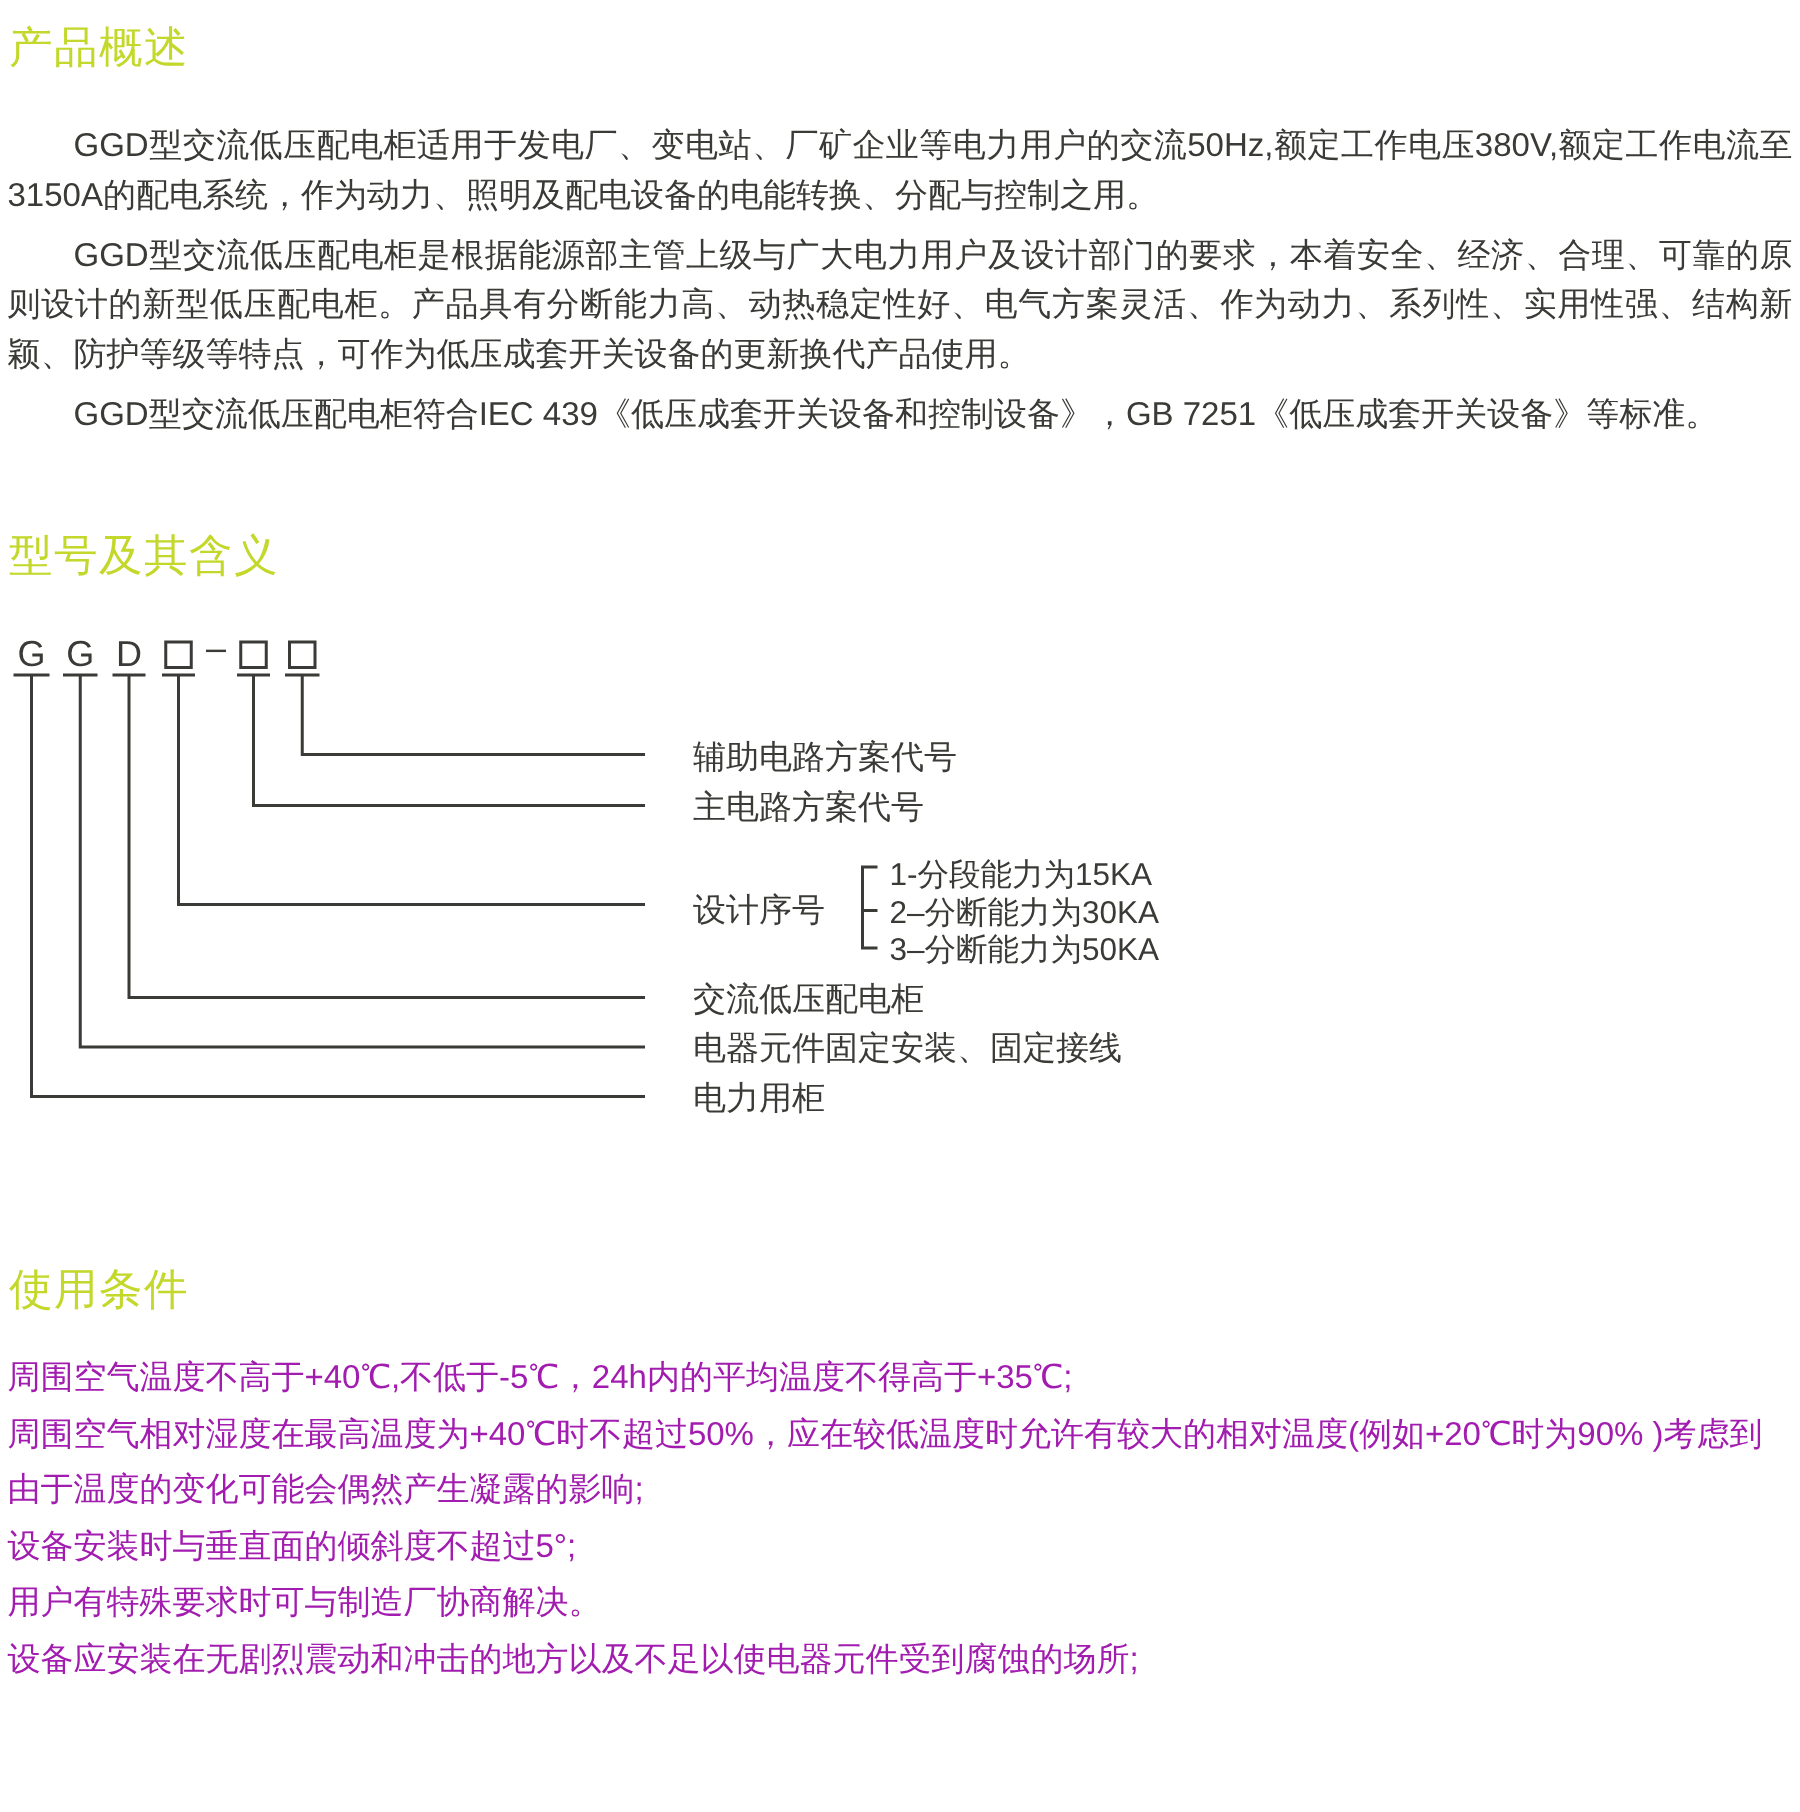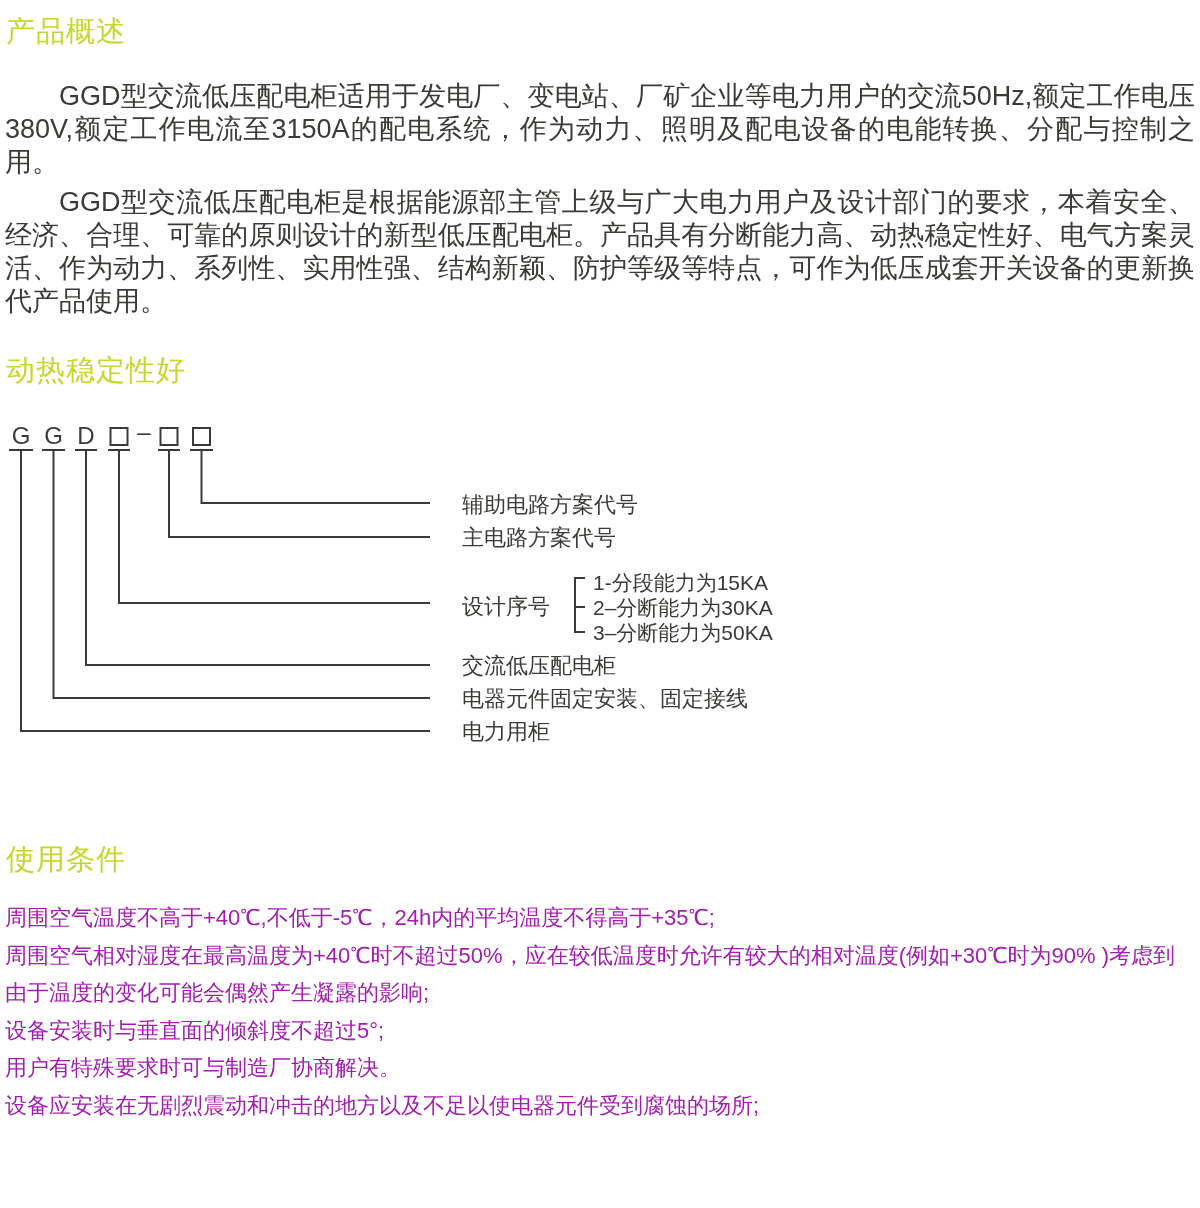--- a/index.html
+++ b/index.html
@@ -9,21 +9,21 @@
   }
   .sec-heading{
     position:absolute;left:6px;margin:0;
     font-size:29px;font-weight:400;color:#c3d82b;letter-spacing:1px;
   }
   #heading-overview{top:12px;}
   #heading-model{top:351px;}
   #heading-conditions{top:840px;}
   .paragraphs{position:absolute;left:5px;top:80px;width:1190px;}
   .paragraphs p{
-    margin:0 0 7px 0;font-size:27px;line-height:33px;
+    margin:0 0 7px 0;font-size:22px;line-height:33px;
     text-indent:2em;text-align:justify;color:#3a3a36;
   }
   .conditions{position:absolute;left:5px;top:899px;width:1195px;}
   .conditions div{
     font-size:22px;line-height:37.6px;white-space:nowrap;color:#a21caf;
   }
   .diagram{position:absolute;left:0;top:410px;width:1200px;height:360px;}
   .diagram svg{position:absolute;left:0;top:0;}
   .diagram text{fill:#3a3a36;font-family:"Liberation Sans",sans-serif;}
   .code-char{font-size:24px;}
@@ -34,23 +34,24 @@
 </head>
 <body>
 
 <div class="page">
 
   <h2 class="sec-heading" id="heading-overview">产品概述</h2>
 
   <div class="paragraphs">
     <p>GGD型交流低压配电柜适用于发电厂、变电站、厂矿企业等电力用户的交流50Hz,额定工作电压380V,额定工作电流至3150A的配电系统，作为动力、照明及配电设备的电能转换、分配与控制之用。</p>
     <p>GGD型交流低压配电柜是根据能源部主管上级与广大电力用户及设计部门的要求，本着安全、经济、合理、可靠的原则设计的新型低压配电柜。产品具有分断能力高、动热稳定性好、电气方案灵活、作为动力、系列性、实用性强、结构新颖、防护等级等特点，可作为低压成套开关设备的更新换代产品使用。</p>
+    <p>GGD型交流低压配电柜符合IEC 439《低压成套开关设备和控制设备》，GB 7251《低压成套开关设备》等标准。</p>
   </div>
 
-  <h2 class="sec-heading" id="heading-model">动热稳定性好</h2>
+  <h2 class="sec-heading" id="heading-model">型号及其含义</h2>
 
   <div class="diagram">
     <svg width="1200" height="360" viewBox="0 0 1200 360">
 
       <text class="code-char" x="21" y="34" text-anchor="middle">G</text>
       <text class="code-char" x="53.5" y="34" text-anchor="middle">G</text>
       <text class="code-char" x="86" y="34" text-anchor="middle">D</text>
       <text class="code-char" x="144" y="30" text-anchor="middle">–</text>
 
       <rect class="stroke" x="110.5" y="18" width="17" height="17"></rect>
@@ -82,20 +83,20 @@
       <text class="diag-sub" x="593" y="180">1-分段能力为15KA</text>
       <text class="diag-sub" x="593" y="205">2–分断能力为30KA</text>
       <text class="diag-sub" x="593" y="230">3–分断能力为50KA</text>
     </svg>
   </div>
 
   <h2 class="sec-heading" id="heading-conditions">使用条件</h2>
 
   <div class="conditions">
     <div>周围空气温度不高于+40℃,不低于-5℃，24h内的平均温度不得高于+35℃;</div>
-    <div>周围空气相对湿度在最高温度为+40℃时不超过50%，应在较低温度时允许有较大的相对温度(例如+30℃时为90% )考虑到</div>
+    <div>周围空气相对湿度在最高温度为+40℃时不超过50%，应在较低温度时允许有较大的相对温度(例如+20℃时为90% )考虑到</div>
     <div>由于温度的变化可能会偶然产生凝露的影响;</div>
     <div>设备安装时与垂直面的倾斜度不超过5°;</div>
     <div>用户有特殊要求时可与制造厂协商解决。</div>
     <div>设备应安装在无剧烈震动和冲击的地方以及不足以使电器元件受到腐蚀的场所;</div>
   </div>
 
 </div>
 
 </body></html>

